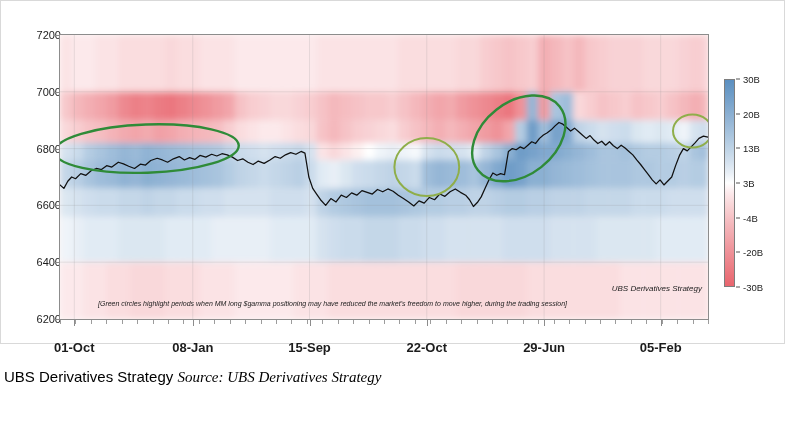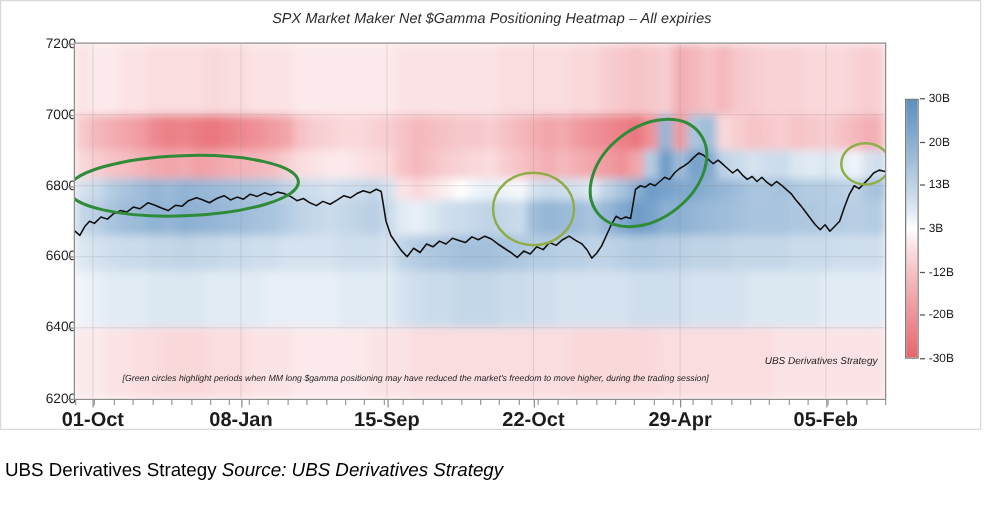--- a/index.html
+++ b/index.html
@@ -102,22 +102,22 @@
   }
   .x-tick-minor {
     position: absolute;
     top: 0;
     width: 1px;
     height: 4px;
     background: #9c9c9c;
   }
   .x-tick-label {
     position: absolute;
-    top: 8px;
-    font-size: 16px;
+    top: 20px;
+    font-size: 13px;
     font-weight: bold;
     color: #1c1c1c;
     transform: translateX(-50%);
     white-space: nowrap;
     text-align: right;
   }
 
   
   #source-tag {
     position: absolute;
@@ -176,28 +176,28 @@
   #caption {
     position: absolute;
     left: 4px;
     top: 368px;
     font-size: 15px;
     color: #000;
     white-space: nowrap;
   }
   #caption .src {
     font-style: italic;
+    font-family: Liberation Serif, serif;
   }
 </style>
 </head>
 <body>
 
 <div id="figure">
 
-  <div id="chart-title">SPX Market Maker Net $Gamma Positioning Heatmap – All expiries</div>
 
   <div id="y-ticks-layer">
       <div class="y-tick-label" style="top:1.0px">7200</div>
       <div class="y-tick-mark" style="top:1.0px"></div>
       <div class="y-tick-label" style="top:57.8px">7000</div>
       <div class="y-tick-mark" style="top:57.8px"></div>
       <div class="y-tick-label" style="top:114.6px">6800</div>
       <div class="y-tick-mark" style="top:114.6px"></div>
       <div class="y-tick-label" style="top:171.4px">6600</div>
       <div class="y-tick-mark" style="top:171.4px"></div>
@@ -791,37 +791,37 @@
       <div class="x-tick-minor" style="left:649.0px"></div>
       <div class="x-tick-major" style="left:15.3px"></div>
       <div class="x-tick-label" style="left:15.3px">01-Oct</div>
       <div class="x-tick-major" style="left:133.8px"></div>
       <div class="x-tick-label" style="left:133.8px">08-Jan</div>
       <div class="x-tick-major" style="left:250.5px"></div>
       <div class="x-tick-label" style="left:250.5px">15-Sep</div>
       <div class="x-tick-major" style="left:367.8px"></div>
       <div class="x-tick-label" style="left:367.8px">22-Oct</div>
       <div class="x-tick-major" style="left:485.1px"></div>
-      <div class="x-tick-label" style="left:485.1px">29-Apr</div>
+      <div class="x-tick-label" style="left:485.1px">29-Jun</div>
       <div class="x-tick-major" style="left:601.7px"></div>
       <div class="x-tick-label" style="left:601.7px">05-Feb</div>
     </div>
 
   <div id="colorbar-wrap">
     <div id="colorbar" style="background: linear-gradient(rgb(91, 143, 192) 0%, rgb(105, 153, 197) 5%, rgb(119, 162, 203) 10%, rgb(134, 172, 208) 15%, rgb(149, 182, 214) 20%, rgb(164, 193, 220) 25%, rgb(180, 204, 226) 30%, rgb(196, 215, 232) 35%, rgb(213, 226, 239) 40%, rgb(232, 239, 246) 45%, rgb(255, 255, 255) 50%, rgb(252, 233, 235) 55%, rgb(249, 216, 218) 60%, rgb(247, 200, 203) 65%, rgb(244, 184, 188) 70%, rgb(242, 170, 175) 75%, rgb(240, 155, 161) 80%, rgb(238, 141, 148) 85%, rgb(236, 128, 135) 90%, rgb(234, 114, 122) 95%, rgb(232, 101, 110) 100%);"></div>
   <div class="cb-tick" style="top:0.0px"></div>
       <div class="cb-label" style="top:0.0px">30B</div>
       <div class="cb-tick" style="top:34.7px"></div>
       <div class="cb-label" style="top:34.7px">20B</div>
       <div class="cb-tick" style="top:69.3px"></div>
       <div class="cb-label" style="top:69.3px">13B</div>
       <div class="cb-tick" style="top:104.0px"></div>
       <div class="cb-label" style="top:104.0px">3B</div>
       <div class="cb-tick" style="top:138.7px"></div>
-      <div class="cb-label" style="top:138.7px">-12B</div>
+      <div class="cb-label" style="top:138.7px">-4B</div>
       <div class="cb-tick" style="top:173.3px"></div>
       <div class="cb-label" style="top:173.3px">-20B</div>
       <div class="cb-tick" style="top:208.0px"></div>
       <div class="cb-label" style="top:208.0px">-30B</div>
     </div>
 </div>
 
 <div id="caption">
   <span>UBS Derivatives Strategy</span>
   <span class="src">Source: UBS Derivatives Strategy</span>

